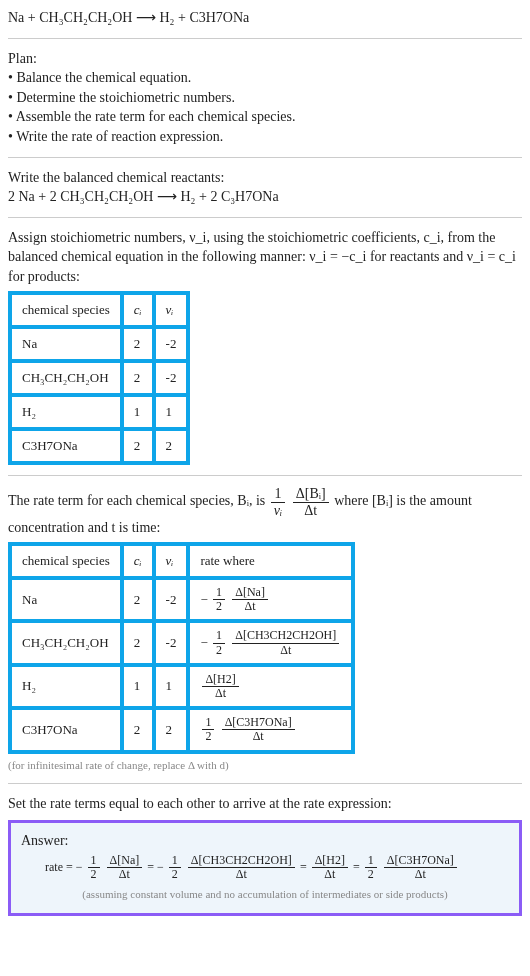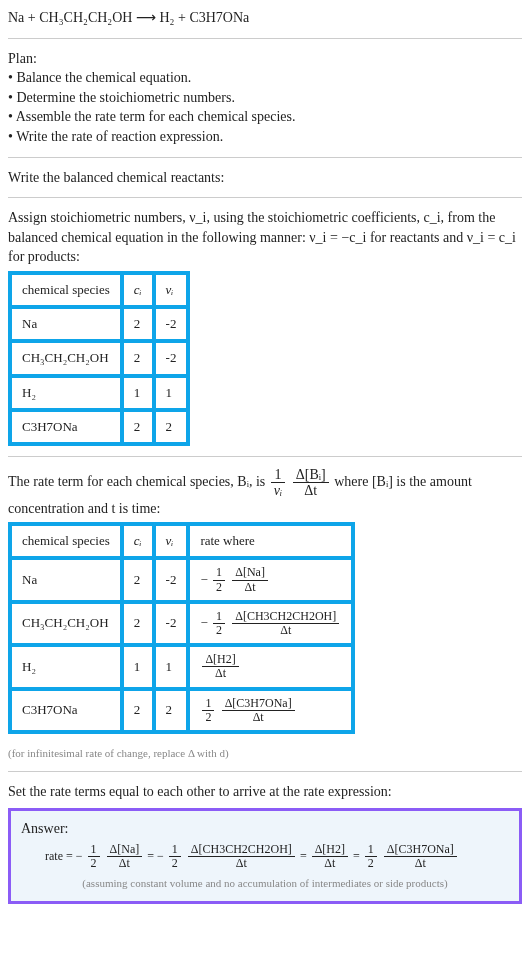--- a/index.html
+++ b/index.html
@@ -34,21 +34,21 @@
     text-align: left;
     vertical-align: middle;
   }
   table.data th {
     font-weight: normal;
     background: #fff;
   }
   .note-small {
     font-size: 11px;
     color: #888;
-    margin-top: 12px;
+    margin-top: 4px;
   }
   .frac {
     display: inline-block;
     vertical-align: middle;
     text-align: center;
     font-size: 12px;
     margin: 0 2px;
   }
   .frac .num { display: block; border-bottom: 1px solid #222; padding: 0 3px; line-height: 1.1; }
   .frac .den { display: block; padding: 0 3px; line-height: 1.1; }
@@ -90,20 +90,21 @@
     <li>Determine the stoichiometric numbers.</li>
     <li>Assemble the rate term for each chemical species.</li>
     <li>Write the rate of reaction expression.</li>
   </ul>
 </div>
 
 <hr class="sep">
 
 <div class="section">
   <div>Write the balanced chemical reactants:</div>
+  <div class="eq">2 Na + 2 CH₃CH₂CH₂OH ⟶ H₂ + 2 C₃H7ONa</div>
 </div>
 
 <hr class="sep">
 
 <div class="section">
   <div>Assign stoichiometric numbers, ν_i, using the stoichiometric coefficients, c_i, from the balanced chemical equation in the following manner: ν_i = −c_i for reactants and ν_i = c_i for products:</div>
   <table class="data">
     <tbody>
         <tr>
       <th>chemical species</th>

